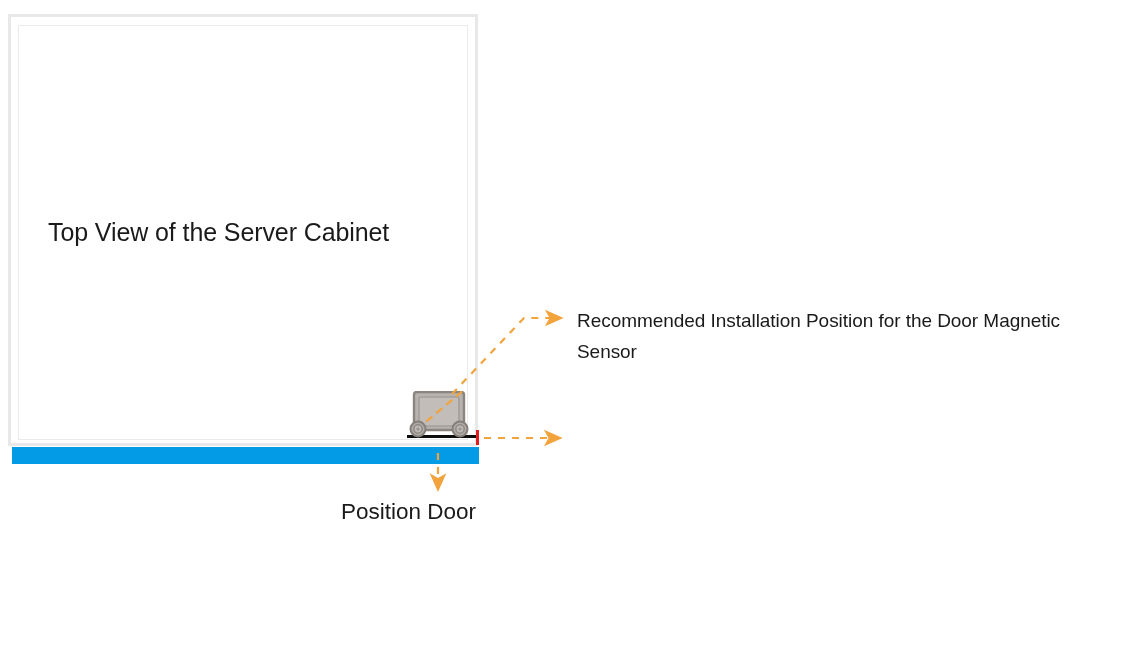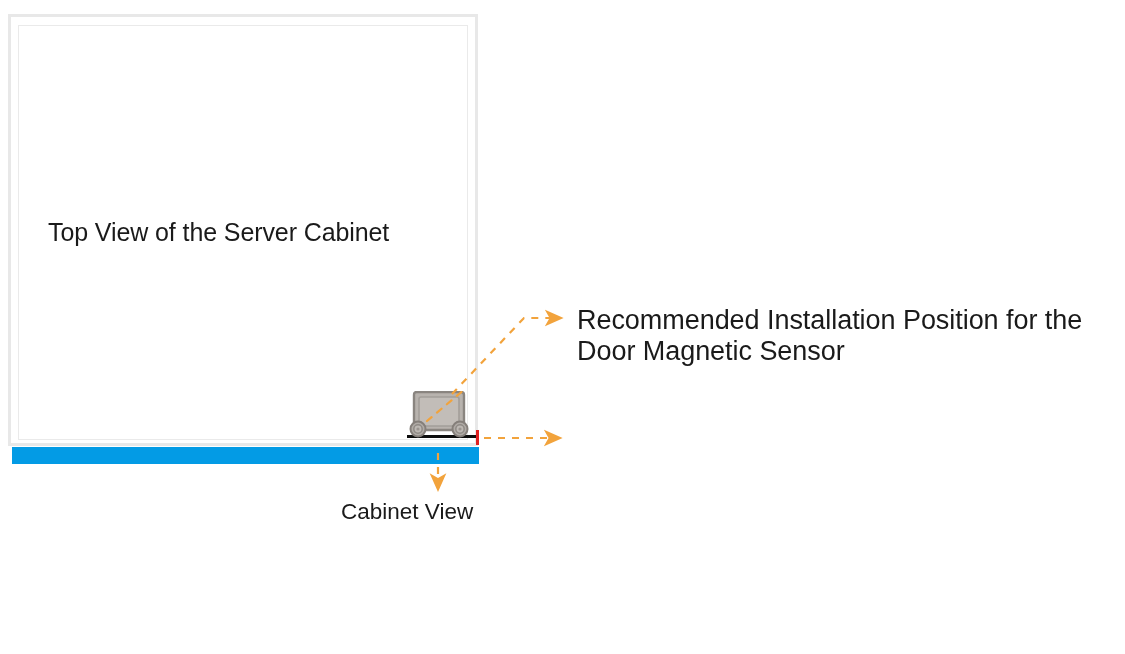--- a/index.html
+++ b/index.html
@@ -96,21 +96,21 @@
     top: 391px;
     width: 64px;
     height: 48px;
   }
   .sensor svg { display: block; }
 
   
   .callout-text {
     position: absolute;
     color: #1a1a1a;
-    font-size: 27px;
+    font-size: 19px;
     line-height: 31px;
     font-weight: 400;
     letter-spacing: -0.05px;
   }
   .callout-1 {
     left: 577px;
     top: 305px;
     width: 520px;
   }
   .callout-2 {
@@ -188,15 +188,15 @@
     <polyline points="452,394 524,318 561,318" fill="none" stroke="#f2a33c" stroke-width="2.2" stroke-dasharray="7 7" stroke-linecap="butt" marker-end="url(#arrowOrange)"></polyline>
 
     <line x1="484" y1="438" x2="560" y2="438" stroke="#f2a33c" stroke-width="2.2" stroke-dasharray="7 7" marker-end="url(#arrowOrange)"></line>
 
     <line x1="438" y1="453" x2="438" y2="489" stroke="#f2a33c" stroke-width="2.2" stroke-dasharray="7 7" marker-end="url(#arrowOrangeDown)"></line>
   </svg>
 
   <div class="callout-text callout-1">Recommended Installation Position for the Door Magnetic Sensor</div>
 
 
-  <div class="door-label">Cabinet View</div>
+  <div class="door-label">Position Door</div>
 
 </div>
 
 </body></html>

